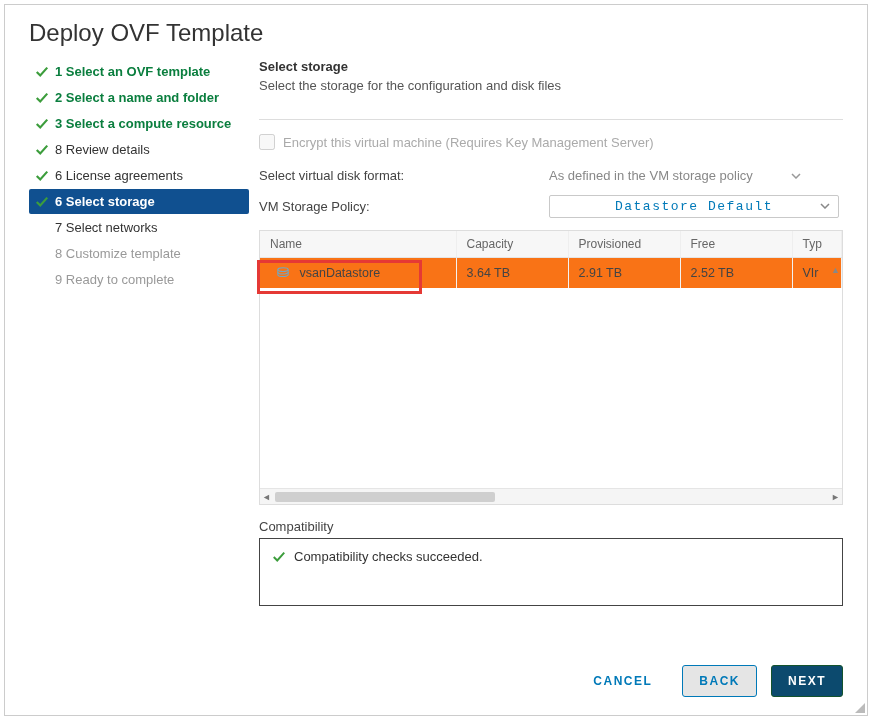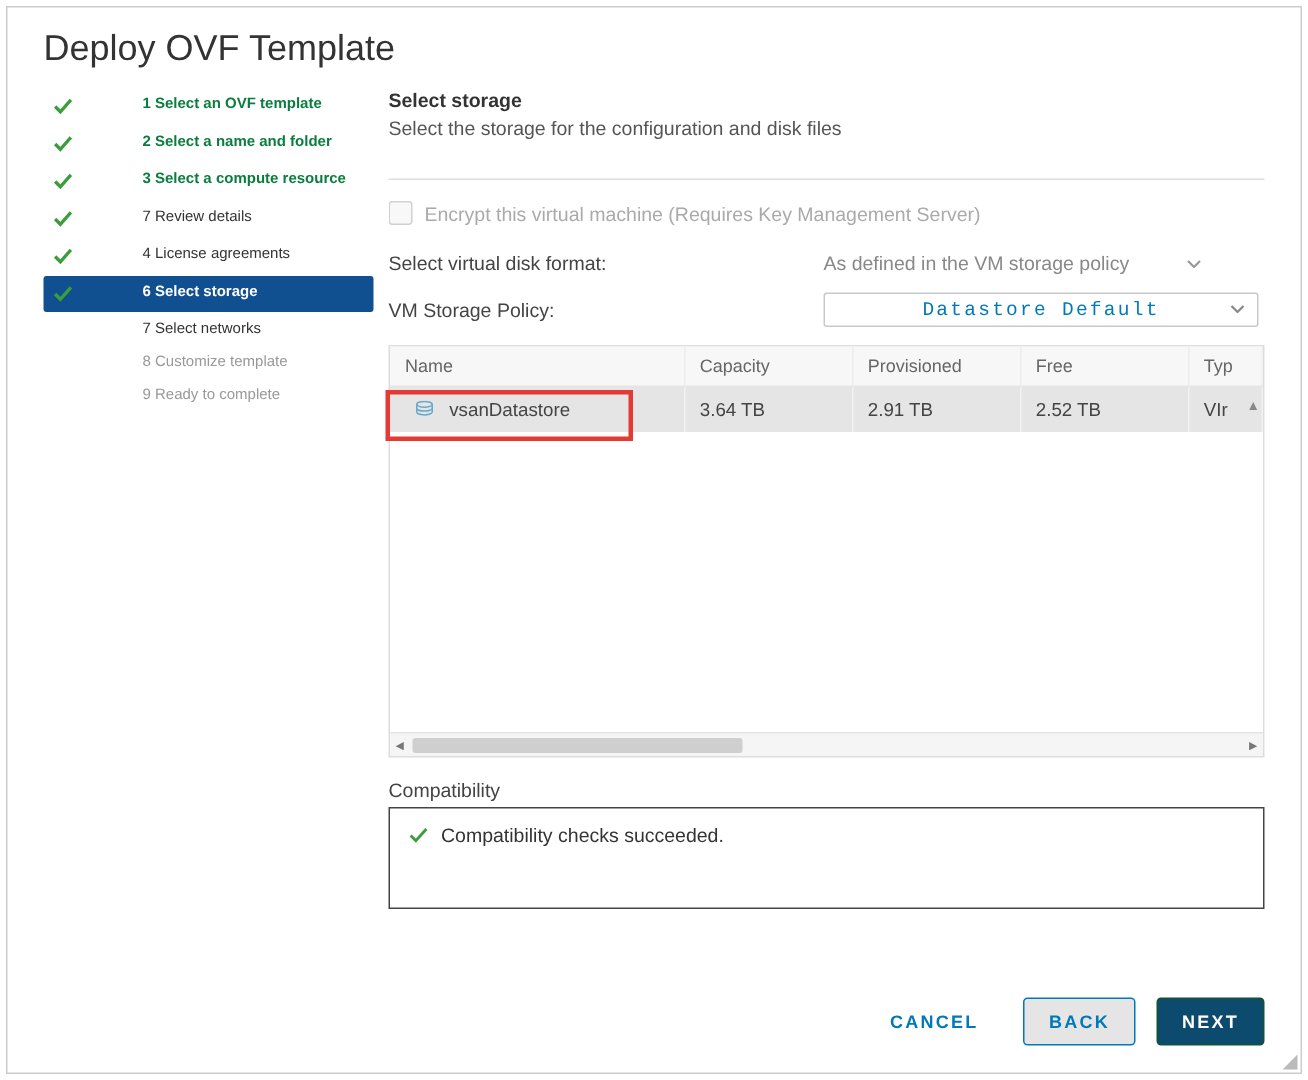--- a/index.html
+++ b/index.html
@@ -29,27 +29,26 @@
     .content {
       display: flex;
       padding: 0 24px;
     }
     .sidebar {
       width: 220px;
       flex-shrink: 0;
     }
     .step {
       display: flex;
-      align-items: flex-start;
+      align-items: flex-end;
       padding: 5px 8px 5px 6px;
-      font-size: 10px;
+      font-size: 13px;
       cursor: pointer;
       border-radius: 2px;
       margin-bottom: 1px;
-      gap: 40px;
     }
     .step .step-check {
       width: 14px;
       height: 14px;
       margin-right: 6px;
       flex-shrink: 0;
     }
     .step.completed { color: #0a7e3e; font-weight: 600; }
     .step.completed.plain { color: #333; font-weight: 400; }
     .step.active {
@@ -142,21 +141,21 @@
       padding: 6px 10px;
       background: #f7f7f7;
       border-right: 1px solid #eee;
       border-bottom: 1px solid #e5e5e5;
     }
     .tbl td {
       padding: 8px 10px;
       font-size: 12.5px;
       color: #444;
       border-right: 1px solid #f2f2f2;
-      background: #e5e5e5;
+      background: #f97316;
     }
     .tbl td:first-child { padding-left: 16px; }
     .ds-icon {
       display: inline-block;
       width: 14px; height: 12px;
       vertical-align: -2px;
       margin-right: 6px;
     }
     .highlight-box {
       position: absolute;
@@ -257,27 +256,27 @@
       <div class="step completed">
         <svg class="step-check" viewBox="0 0 16 16">
             <path fill="none" stroke="#3c9d3c" stroke-width="2.5" d="M2 8 L6 12 L14 3"></path>
           </svg>
         <span class="step-label">3 Select a compute resource</span>
       </div>
       <div class="step completed plain">
         <svg class="step-check" viewBox="0 0 16 16">
             <path fill="none" stroke="#3c9d3c" stroke-width="2.5" d="M2 8 L6 12 L14 3"></path>
           </svg>
-        <span class="step-label">7 Review details</span>
+        <span class="step-label">8 Review details</span>
       </div>
       <div class="step completed plain">
         <svg class="step-check" viewBox="0 0 16 16">
             <path fill="none" stroke="#3c9d3c" stroke-width="2.5" d="M2 8 L6 12 L14 3"></path>
           </svg>
-        <span class="step-label">4 License agreements</span>
+        <span class="step-label">6 License agreements</span>
       </div>
       <div class="step active">
         <svg class="step-check" viewBox="0 0 16 16">
             <path fill="none" stroke="#3c9d3c" stroke-width="2.5" d="M2 8 L6 12 L14 3"></path>
           </svg>
         <span class="step-label">6 Select storage</span>
       </div>
       <div class="step pending">
         <span class="step-num-indent"></span>
         <span class="step-label">7 Select networks</span>

